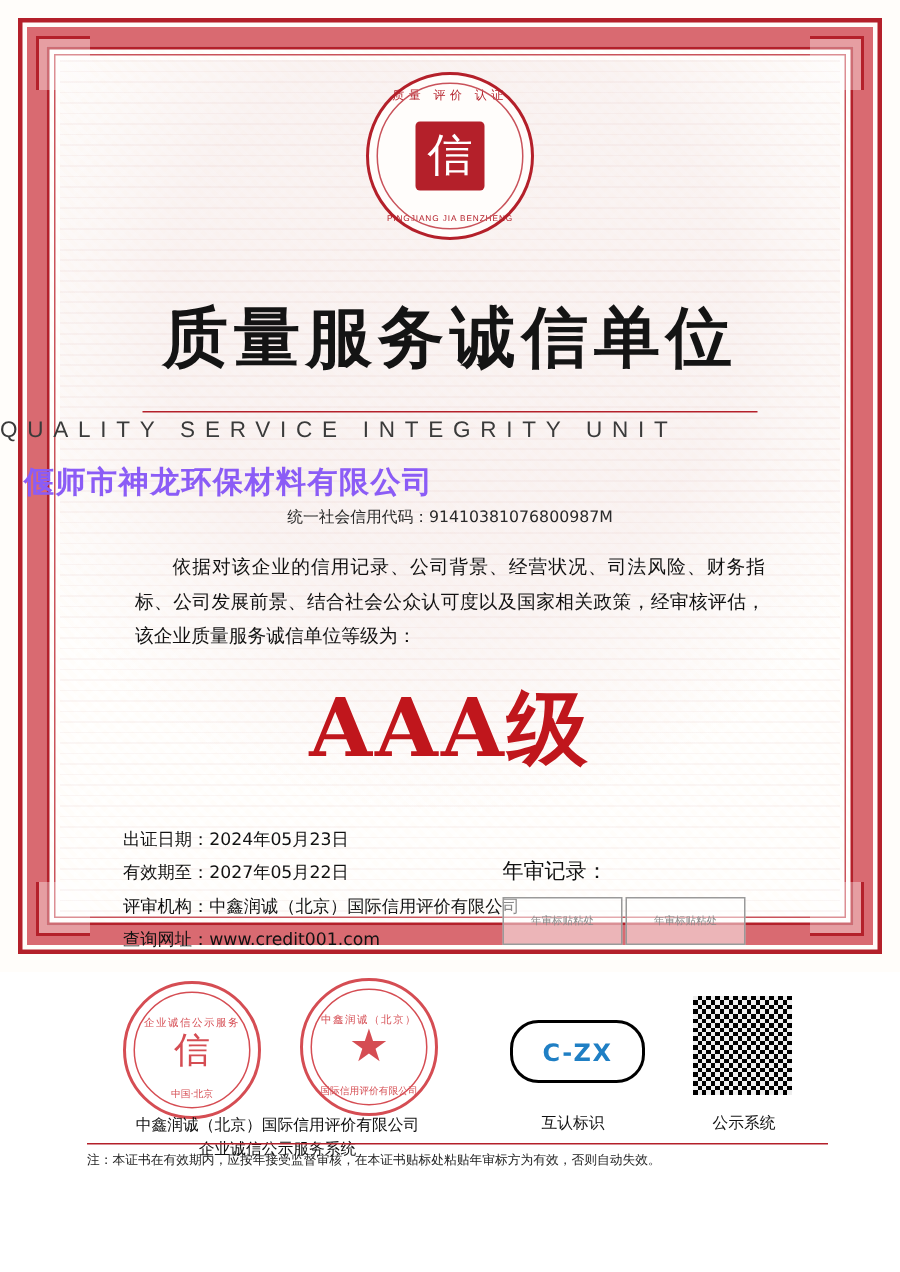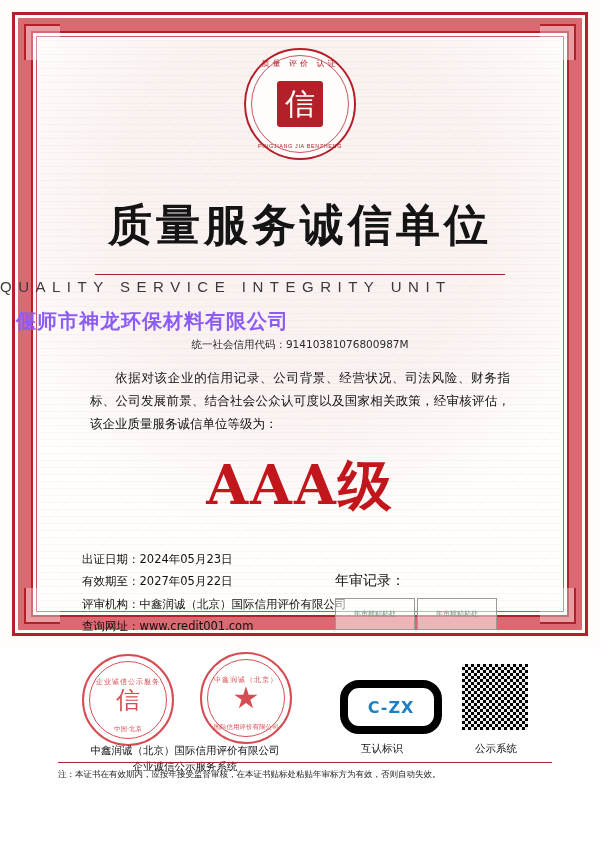--- a/index.html
+++ b/index.html
@@ -379,21 +379,21 @@
     font-family: "DejaVu Sans", sans-serif;
   }
 
   .mutual-logo {
     position: absolute;
     left: 280px;
     top: 28px;
     width: 86px;
     height: 38px;
     border-radius: 19px;
-    border: 8px solid #000000;
+    border: 2px solid #000000;
     color: #1f7fc4;
     display: flex;
     align-items: center;
     justify-content: center;
     font-size: 16px;
     font-weight: bold;
     letter-spacing: 1px;
     font-family: "DejaVu Sans", sans-serif;
     background: rgba(255,255,255,0.5);
   }

